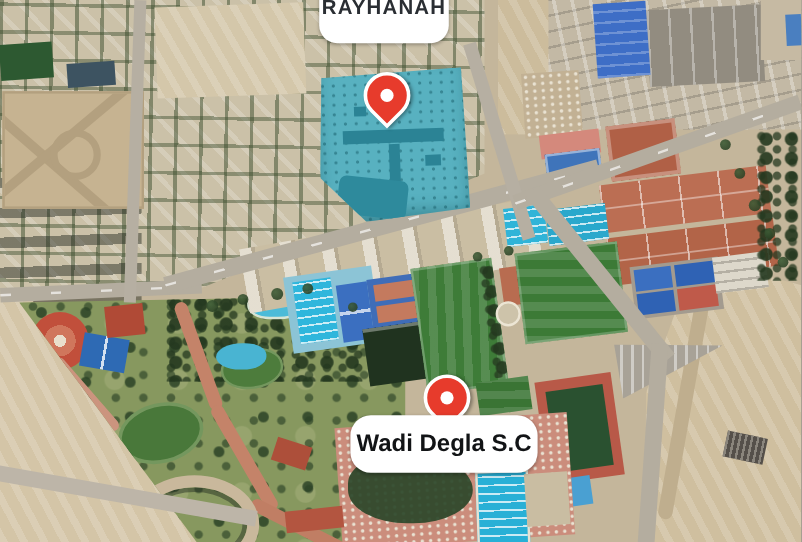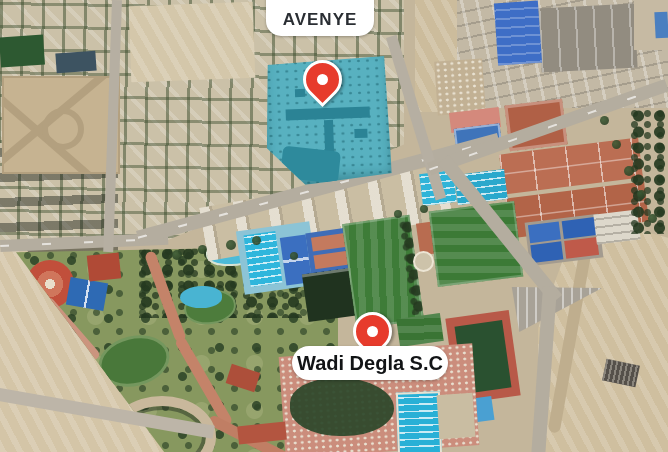--- a/index.html
+++ b/index.html
@@ -225,33 +225,32 @@
   <div class="tree" style="left:612px;top:140px;width:9px;height:9px;"></div>
   <div class="tree" style="left:624px;top:166px;width:10px;height:10px;"></div>
   <div class="tree" style="left:637px;top:190px;width:9px;height:9px;"></div>
   <div class="tree" style="left:648px;top:214px;width:9px;height:9px;"></div>
   <div class="tree" style="left:394px;top:210px;width:8px;height:8px;"></div>
   <div class="tree" style="left:420px;top:205px;width:8px;height:8px;"></div>
 
   <div class="marker" style="left:264px;top:-24px;width:112px;height:122px;">
     <div class="bubble" style="left:2px;top:0;width:108px;height:60px;">
       <span class="ln">RAYHANAH</span>
-      <span class="ln">AVENYE</span>
     </div>
     <div class="pin" style="left:38px;top:62px;">
       <div class="pin-head">
         <div class="pin-hole"></div>
       </div>
     </div>
   </div>
 
   <div class="marker" style="left:292px;top:290px;width:156px;height:92px;">
     <div class="pin" style="left:60px;top:0;">
       <div class="pin-head">
         <div class="pin-hole"></div>
       </div>
     </div>
-    <div class="bubble bubble-big" style="left:0;top:56px;width:156px;height:34px;text-align:center;">
+    <div class="bubble bubble-big" style="left:0;top:56px;width:156px;height:48px;text-align:center;">
       <span>Wadi Degla S.C</span>
     </div>
   </div>
 
 </div>
 
 </body></html>

